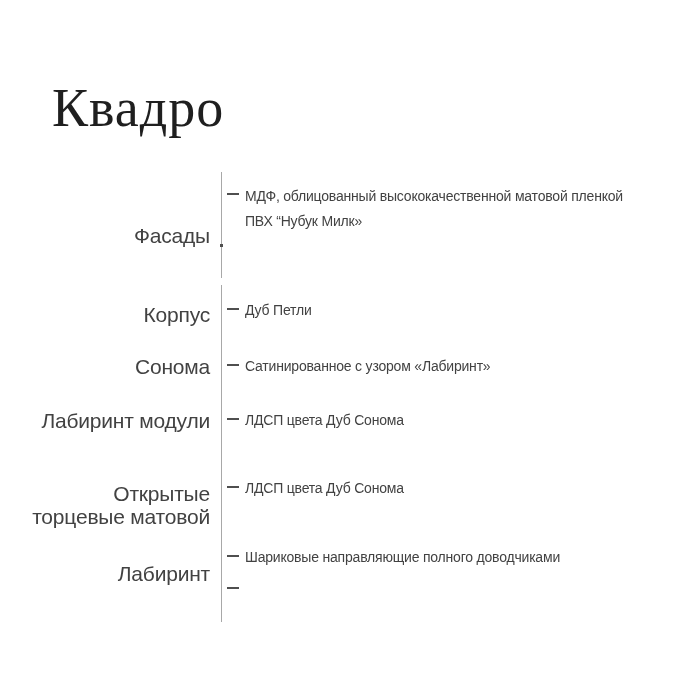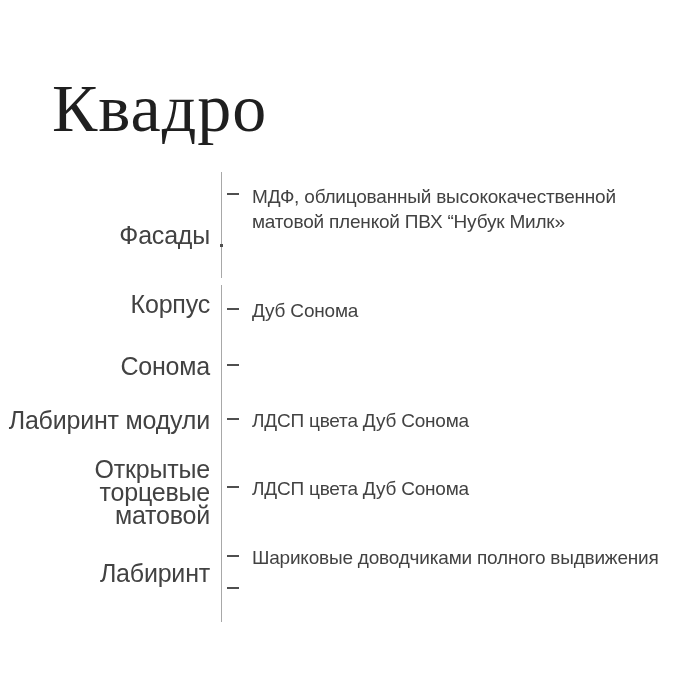--- a/index.html
+++ b/index.html
@@ -5,75 +5,76 @@
   html,body{margin:0;padding:0;}
   .page{
     position:relative;width:700px;height:700px;overflow:hidden;
     background:var(--background,#ffffff);
     font-family:"Liberation Sans",sans-serif;
     color:var(--text,#424242);
   }
   .title{
     position:absolute;left:52px;top:80px;margin:0;
     font-family:"Liberation Serif",serif;font-weight:400;
-    font-size:68px;line-height:56px;letter-spacing:1px;
+    font-size:54px;line-height:56px;letter-spacing:1px;
     color:var(--title,#1f1f1f);
   }
   .vline{position:absolute;left:221px;width:1px;background:var(--line,#a8a8a8);}
   .vline-a{top:172px;height:106px;}
   .vline-b{top:285px;height:337px;}
   .line-dot{position:absolute;left:220px;top:244px;width:3px;height:3px;background:var(--marker,#4f4f4f);}
   .dash{position:absolute;left:227px;width:12px;height:2px;background:var(--marker,#4f4f4f);}
   .label{
     position:absolute;left:0;width:210px;text-align:right;
-    font-size:25px;line-height:23px;white-space:nowrap;
+    font-size:21px;line-height:23px;white-space:nowrap;
     letter-spacing:-0.2px;transform:translateY(-50%);
   }
-  .label.multi{white-space:normal;}
+  .label.multi{white-space:normal;margin-top:13px;}
   .desc{
-    position:absolute;left:252px;font-size:19px;line-height:25px;
+    position:absolute;left:245px;font-size:14px;line-height:25px;
     white-space:nowrap;letter-spacing:-0.2px;transform:translateY(-50%);
   }
   .desc.wrap{white-space:normal;width:400px;}
   
-  .l1{top:235px}.l2{top:304px}.l3{top:366px}.l4{top:420px}.l5{top:492px}.l6{top:573px}
+  .l1{top:235px}.l2{top:314px}.l3{top:366px}.l4{top:420px}.l5{top:492px}.l6{top:573px}
   .v1{top:209px}.v2{top:310px}.v3{top:366px}.v4{top:420px}.v5{top:488px}.v6a{top:557px}.v6b{top:588px}
   .d1{top:193px}.d2{top:308px}.d3{top:364px}.d4{top:418px}.d5{top:486px}.d6a{top:555px}.d6b{top:587px}
 </style>
 </head>
 <body>
 
 <div class="page">
 
   <h1 class="title">Квадро</h1>
 
   <div class="vline vline-a"></div>
   <div class="vline vline-b"></div>
   <div class="line-dot"></div>
 
   <div class="label l1">Фасады</div>
   <div class="dash d1"></div>
   <div class="desc wrap v1">МДФ, облицованный высококачественной матовой пленкой ПВХ “Нубук Милк»</div>
 
   <div class="label l2">Корпус</div>
   <div class="dash d2"></div>
-  <div class="desc v2">Дуб Сонома</div>
+  <div class="desc v2">Дуб Петли</div>
 
   <div class="label l3">Сонома</div>
   <div class="dash d3"></div>
+  <div class="desc v3">Сатинированное с узором «Лабиринт»</div>
 
   <div class="label l4">Лабиринт модули</div>
   <div class="dash d4"></div>
   <div class="desc v4">ЛДСП цвета Дуб Сонома</div>
 
   <div class="label multi l5">
     <div>Открытые</div>
     <div>торцевые матовой</div>
   </div>
   <div class="dash d5"></div>
   <div class="desc v5">ЛДСП цвета Дуб Сонома</div>
 
   <div class="label l6">Лабиринт</div>
   <div class="dash d6a"></div>
-  <div class="desc v6a">Шариковые доводчиками полного выдвижения</div>
+  <div class="desc v6a">Шариковые направляющие полного доводчиками</div>
   <div class="dash d6b"></div>
 
 </div>
 
 </body></html>

